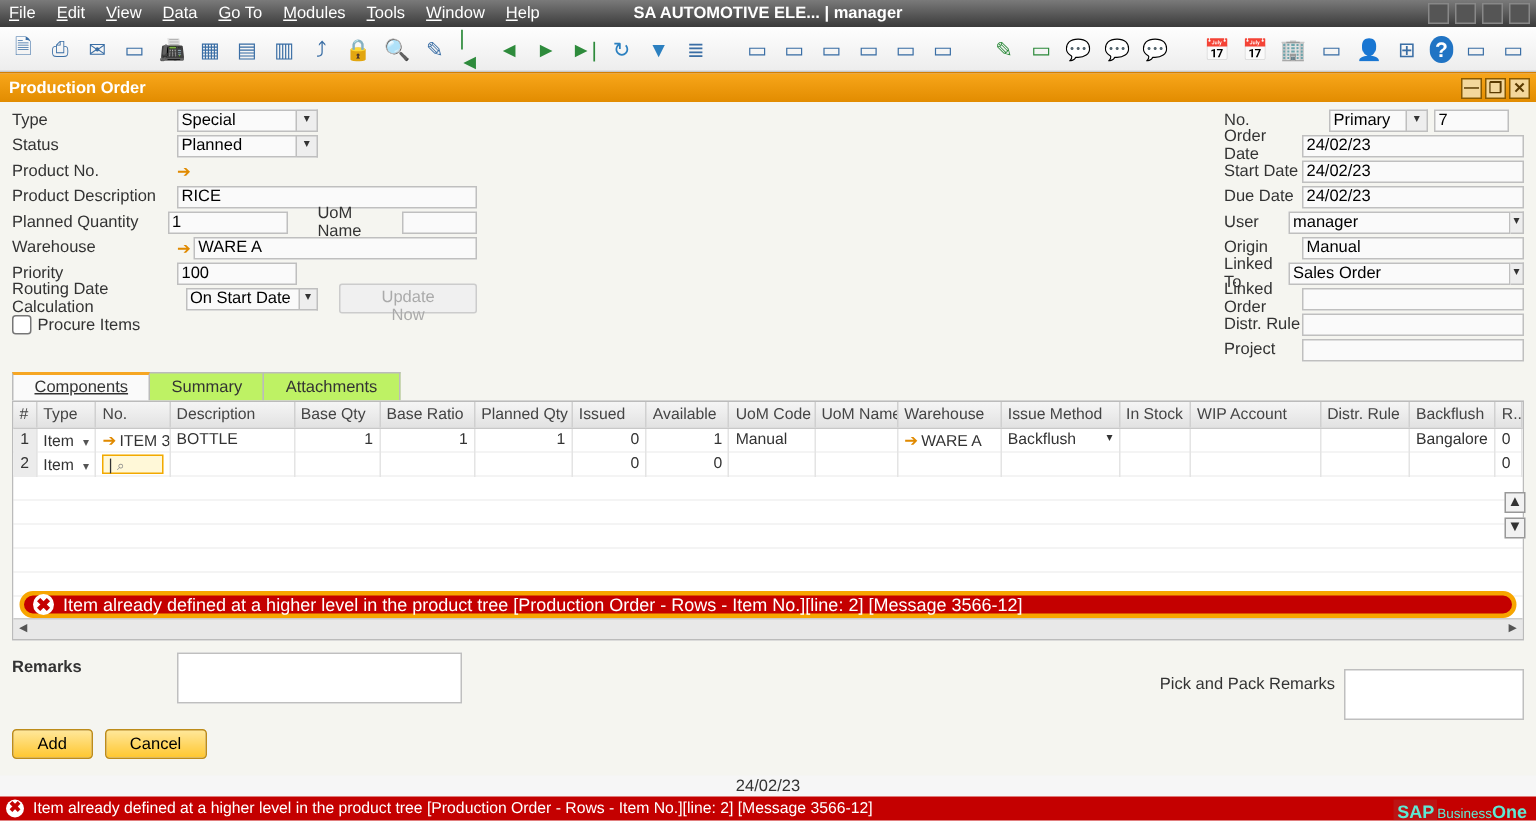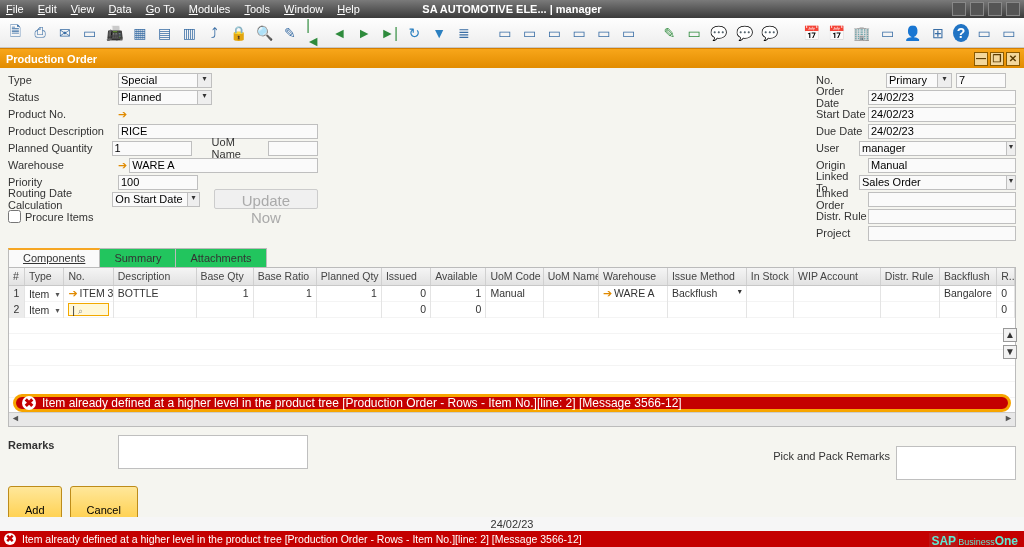--- a/index.html
+++ b/index.html
@@ -34,28 +34,28 @@
   .form-columns { display:flex; justify-content:space-between; }
   .form-left { width:310px; }
   .form-right { width:200px; }
   .field-row { display:flex; align-items:center; height:16px; margin-bottom:1px; }
   .field-label { width:110px; color:#333; }
   .field-input { flex:1; height:15px; border:1px solid #bfbfbf; background:#fafafa; padding:0 2px; font-size:11px; }
   .arrow-link { color:#e08a00; font-size:11px; margin-right:2px; }
 
   .checkbox-row { display:flex; align-items:center; margin-top:3px; }
   .checkbox-row input { margin:0 4px 0 0; }
-  .btn-flat { height:20px; border:1px solid #ccc; background:#f0f0f0; color:#aaa; padding:2px 18px; margin-left:14px; font-size:15px; border-radius:2px; }
+  .btn-flat { height:20px; border:1px solid #ccc; background:#f0f0f0; color:#aaa; padding:2px 18px; margin-left:14px; font-size:11px; border-radius:2px; }
 
   
   .form-right .field-label { width:70px; }
 
   
   .tabs { display:flex; margin-top:6px; border-bottom:1px solid #bbb; }
-  .tab { padding:3px 14px; border:1px solid #bbb; border-bottom:none; background:#22c55e; font-size:11px; margin-right:-1px; cursor:pointer; }
+  .tab { padding:3px 14px; border:1px solid #bbb; border-bottom:none; background:#bef264; font-size:11px; margin-right:-1px; cursor:pointer; }
   .tab.active { background:#fafafa; border-top:2px solid #f6a623; padding-top:2px; position:relative; }
   .tab.active::after { content:""; position:absolute; bottom:-1px; left:0; right:0; height:1px; background:#fafafa; }
 
   
   .grid-wrap { border:1px solid #bbb; background:#fff; position:relative; margin-top:-1px; }
   .grid-header { display:flex; background:linear-gradient(#f5f5f5,#e2e2e2); border-bottom:1px solid #c8c8c8; height:18px; }
   .gh { border-right:1px solid #d0d0d0; padding:2px 4px; font-size:10.5px; color:#444; overflow:hidden; white-space:nowrap; }
   .grid-body { height:126px; overflow:hidden; position:relative; background: repeating-linear-gradient(#fff,#fff 15px,#f4f4f4 15px,#f4f4f4 16px); }
   .grid-row { display:flex; height:16px; }
   .gc { border-right:1px solid #e4e4e4; padding:1px 4px; font-size:10.5px; overflow:hidden; white-space:nowrap; }
@@ -78,21 +78,21 @@
   
   .lower-row { display:flex; justify-content:space-between; margin-top:8px; }
   .remarks-block { display:flex; }
   .remarks-block label { width:110px; padding-top:4px;font-weight:bold; }
   .remarks-block textarea { width:190px; height:34px; border:1px solid #bfbfbf; resize:none; font-size:11px; padding:2px; }
   .pick-block { display:flex;margin-top:11px; }
   .pick-block label { margin-right:6px; padding-top:4px; }
   .pick-block textarea { width:120px; height:34px; border:1px solid #bfbfbf; resize:none; }
 
   .button-row { display:flex; gap:8px; margin-top:6px; }
-  .sap-btn { background:linear-gradient(#ffe79a,#ffc730); border:1px solid #bd8c1a; border-radius:3px; padding:17px 16px; font-size:11px; cursor:pointer; }
+  .sap-btn { background:linear-gradient(#ffe79a,#ffc730); border:1px solid #bd8c1a; border-radius:3px; padding:3px 16px; font-size:11px; cursor:pointer; }
   .status-date { text-align:center; padding:1px 0; font-size:11px; background:#f6f6f6; }
   .statusbar { height:16px; background:#c40000; color:#fff; display:flex; align-items:center; padding:0 4px; font-size:10.5px; position:relative; }
   .statusbar .err-ico { width:12px; height:12px; line-height:12px; font-size:10px; }
   .sap-logo { position:absolute; right:6px; bottom:-1px; color:#5eead4; font-size:12px;text-align:right; }
   .sap-block { font-weight:bold; background:#8f8f8f22; padding:1px 2px; }
 
   
   .c0{width:16px}.c1{width:40px}.c2{width:50px}.c3{width:84px}.c4{width:58px}
   .c5{width:64px}.c6{width:66px}.c7{width:50px}.c8{width:56px}.c9{width:58px}
   .c10{width:56px}.c11{width:70px}.c12{width:80px}.c13{width:48px}.c14{width:88px}

